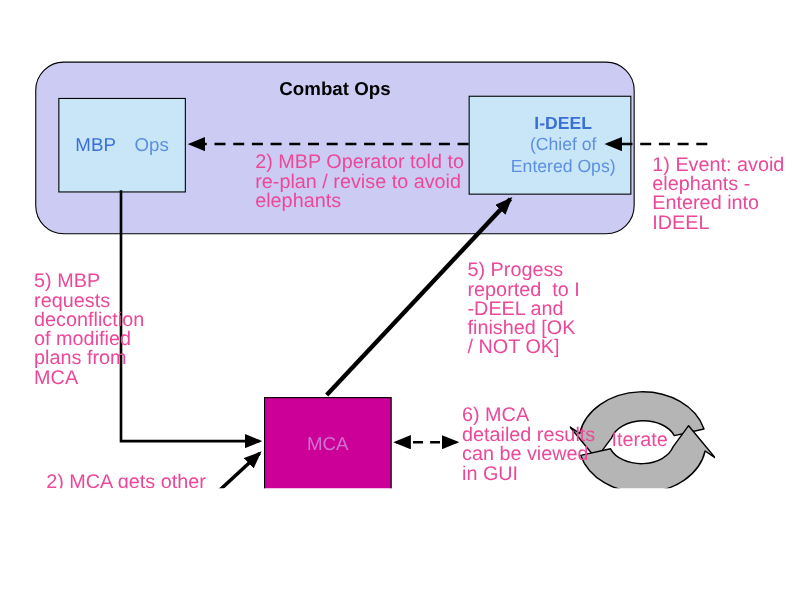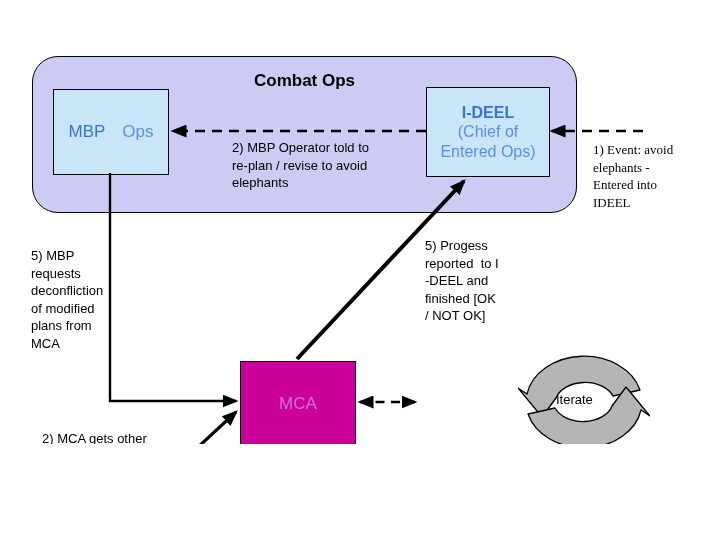--- a/index.html
+++ b/index.html
@@ -6,28 +6,28 @@
   #slide{position:relative;width:720px;height:444px;background:#fff;overflow:hidden;
          font-family:"Liberation Sans",sans-serif;color:#000;}
   .group{position:absolute;left:32px;top:56px;width:543px;height:155px;
          background:var(--container_fill);border:1.5px solid #000;border-radius:26px;z-index:1;}
   .group-title{padding-top:14px;text-align:center;font-size:17px;font-weight:bold;color:#000;}
   .bluebox{position:absolute;background:var(--box_fill);border:1.5px solid #000;z-index:2;
            display:flex;align-items:center;justify-content:center;text-align:center;}
   .mbp{left:53px;top:89px;width:114px;height:84px;font-size:17px;gap:17px;}
   .mbp .primary{color:var(--box_text);}
   .mbp .secondary{color:var(--box_text_light);}
-  .ideel{left:426px;top:87px;width:122px;height:88px;font-size:16px;line-height:19.5px;flex-direction:column;}
+  .ideel{left:426px;top:87px;width:122px;height:88px;font-size:16px;line-height:19.5px;flex-direction:column;padding-left:24px;}
   .ideel .l1{color:var(--box_text);font-weight:bold;}
   .ideel .l2,.ideel .l3{color:var(--box_text_light);}
   .mca-box{position:absolute;left:240px;top:361px;width:114px;height:83px;background:var(--mca_fill);
            border:1.5px solid #000;z-index:2;display:flex;align-items:center;justify-content:center;
            font-size:17px;color:var(--mca_text);}
-  .note{position:absolute;font-size:13px;line-height:17.5px;white-space:pre;color:#000000;z-index:6;}
-  .n1{left:593px;top:141px;font-family:Liberation Serif, serif;}
+  .note{position:absolute;font-size:18px;line-height:17.5px;white-space:pre;color:#ec4899;z-index:6;}
+  .n1{left:593px;top:141px;}
   .n2{left:232px;top:139px;}
   .n3{left:31px;top:247px;}
   .n4{left:42px;top:430px;}
   .n5{left:425px;top:237px;}
   .n6{left:420px;top:369px;}
   .iterate-label{left:556px;top:391px;z-index:6;}
   #connectors{position:absolute;left:0;top:0;width:720px;height:540px;z-index:5;pointer-events:none;}
   #iterate-icon{position:absolute;left:518px;top:346px;z-index:4;}
 </style>
 </head>
@@ -101,15 +101,19 @@
   <div class="note n4">2) MCA gets other
 plans from other
 agents (or from file
 or URL or stored in
 memory)</div>
   <div class="note n5">5) Progess
 reported  to I
 -DEEL and
 finished [OK
 / NOT OK]</div>
+  <div class="note n6">6) MCA
+detailed results
+can be viewed
+in GUI</div>
   <div class="note iterate-label">Iterate</div>
 
 </div>
 
 </body></html>

